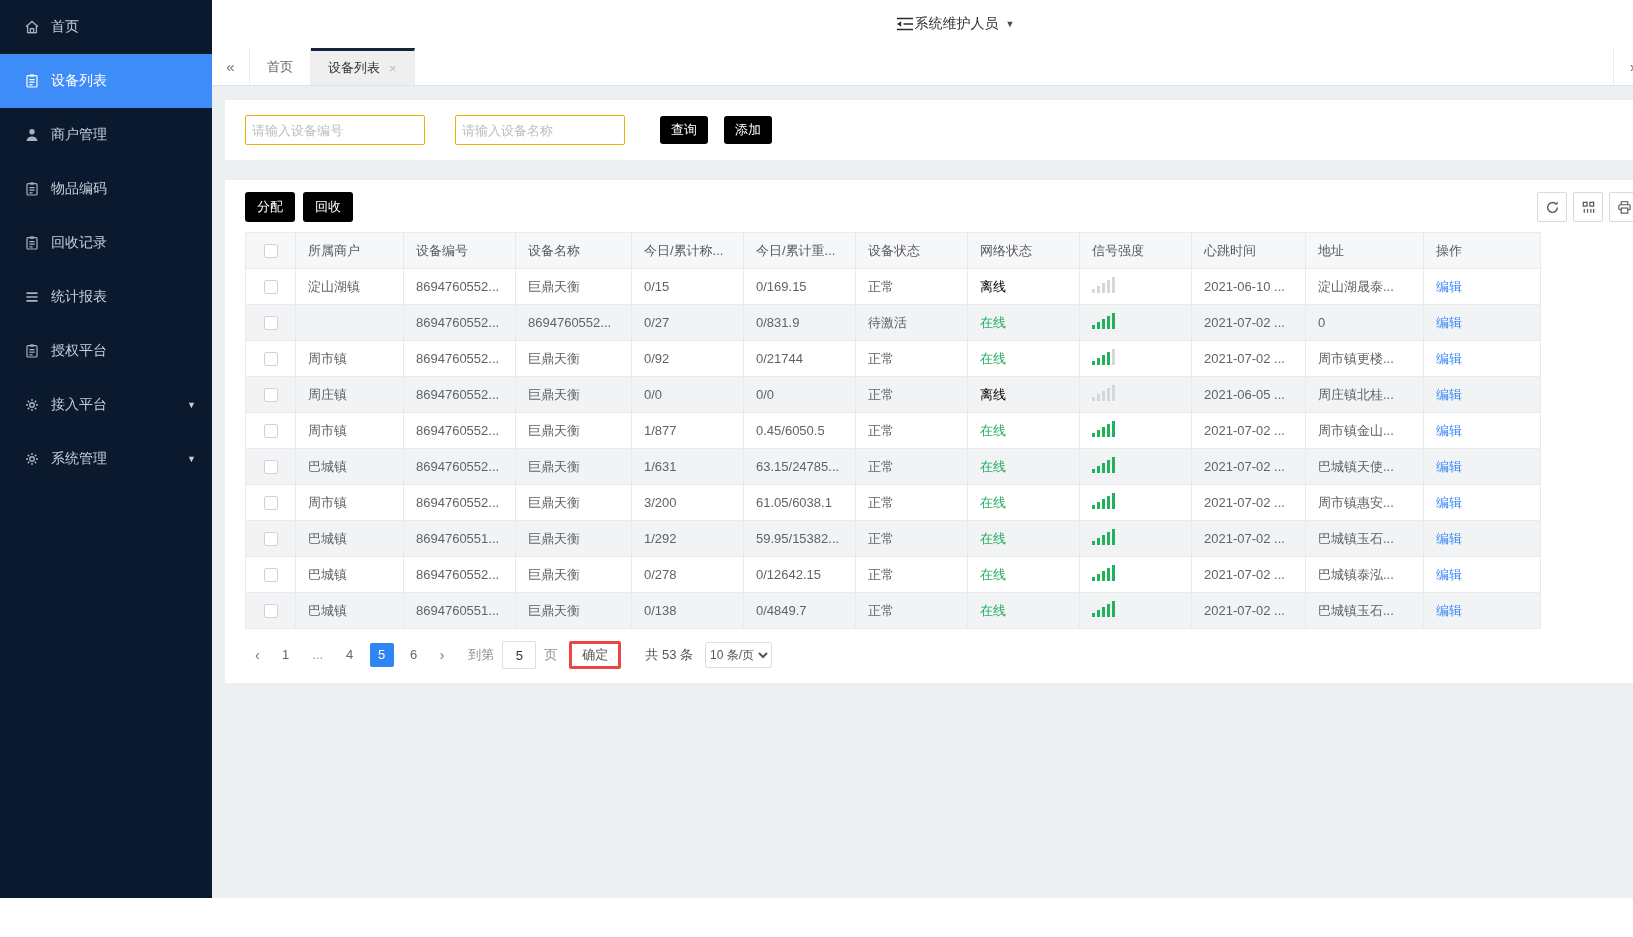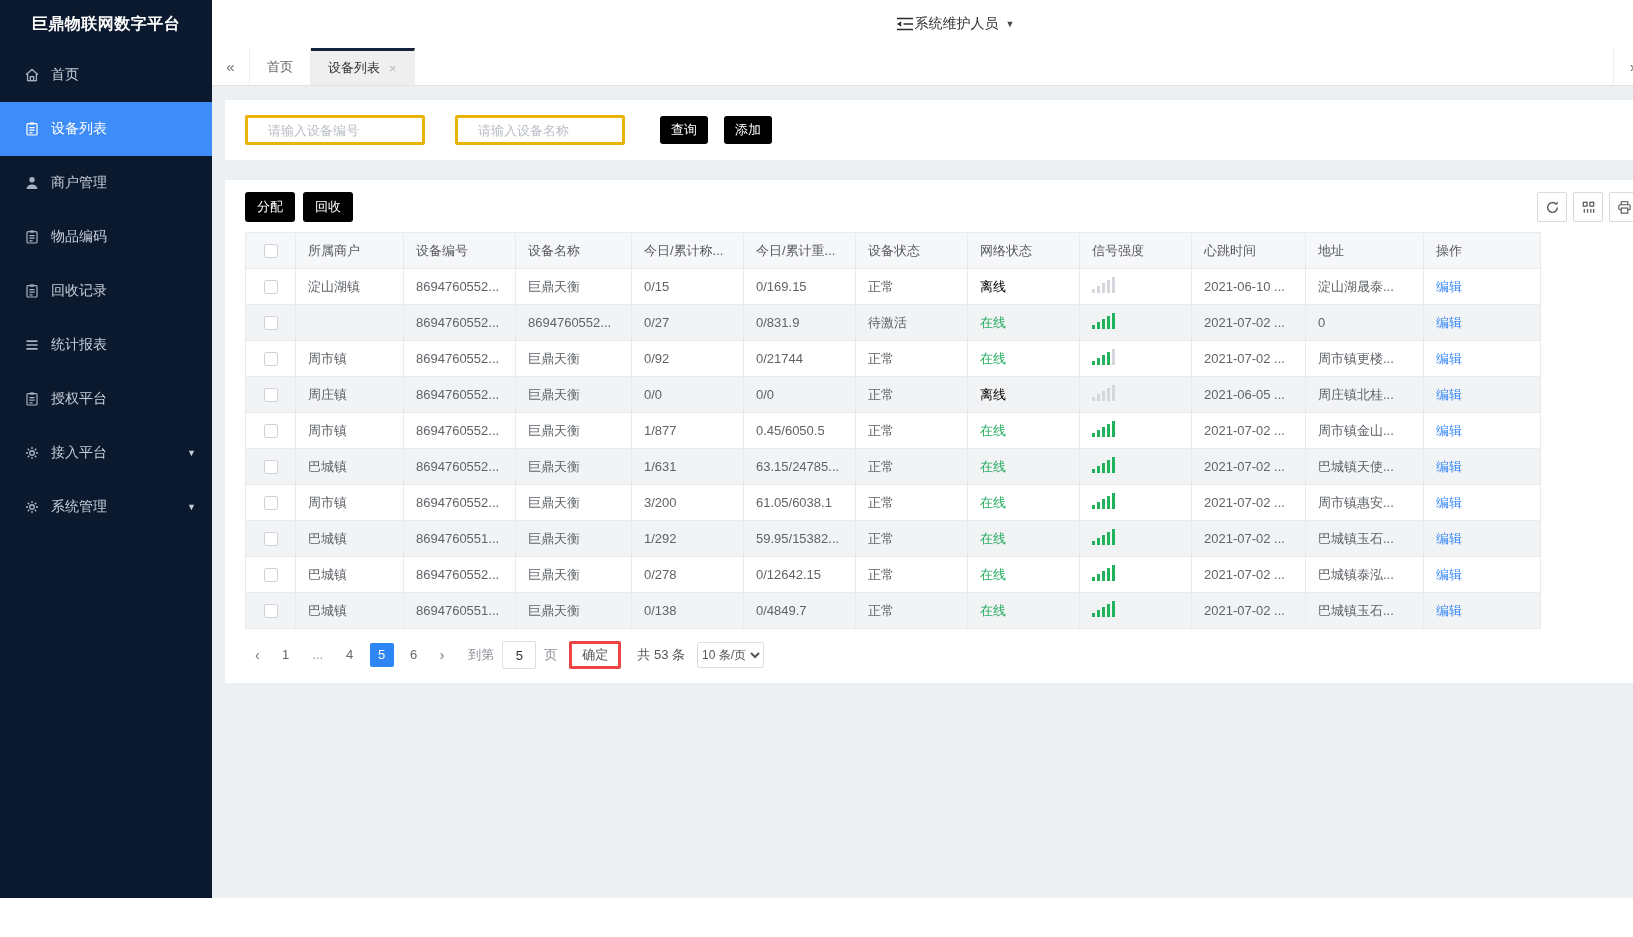--- a/index.html
+++ b/index.html
@@ -29,21 +29,21 @@
   .tab-nav.r { border-left:1px solid #ededed; width:41px; }
   .tabs { display:flex; align-items:stretch; }
   .tab { padding:0 17px; display:flex; align-items:center; gap:9px; font-size:13px; color:#666; border-right:1px solid #ededed; background:#fff; cursor:pointer; }
   .tab.active { background:#efefef; border-top:3px solid #16243c; color:#333; }
   .tab .tab-close { color:#b9b9b9; font-size:13px; }
   .tab-spacer { flex:1; }
 
   .content { flex:1; padding:14px 0 0 13px; overflow:hidden; }
   .card { background:#fff; }
   .search-card { height:60px; display:flex; align-items:center; padding:0 20px; margin-bottom:20px; }
-  .search-input { width:180px; height:30px; border:3px solid #eab308; border-radius:2px; padding:0 20px; font-size:13px; color:#333; outline:none; }
+  .search-input { width:180px; height:30px; border:1px solid #eab308; border-radius:2px; padding:0 6px; font-size:13px; color:#333; outline:none; }
   .search-input::placeholder { color:#b9bdc4; }
   .search-input.second { width:170px; margin-left:30px; }
   .btn-primary { background:#000000; color:#fff; border:none; border-radius:3px; font-size:13px; height:28px; padding:0 11px; cursor:pointer; font-family:inherit; }
   .btn-query { margin-left:35px; }
   .btn-add { margin-left:16px; }
 
   .table-card { padding:12px 20px 14px; }
   .action-row { display:flex; align-items:center; width:1430px; margin-bottom:10px; }
   .btn-action { height:30px; padding:0 12px; margin-right:8px; }
   .tool-group { margin-left:auto; display:flex; gap:6px; }
@@ -65,29 +65,28 @@
 
   .pagination { display:flex; align-items:center; padding-top:12px; font-size:13px; color:#666; width:1295px; }
   .pg-arrow { padding:0 10px; color:#737373; font-size:14px; cursor:pointer; }
   .pg-num { min-width:24px; height:24px; line-height:24px; text-align:center; margin:0 4px; border-radius:2px; cursor:pointer; }
   .pg-num.active { background:#2d86f3; color:#fff; }
   .pg-num.dots { cursor:default; color:#999; }
   .goto-label { margin-left:14px; color:#8b9097; }
   .goto-input { width:34px; height:28px; border:1px solid #dcdfe6; border-radius:2px; text-align:center; font-size:13px; color:#333; margin:0 8px; outline:none; font-family:inherit; }
   .page-unit { color:#8b9097; }
   .btn-confirm { margin-left:12px; height:28px; padding:0 10px; border:3px solid #ef4444; border-radius:2px; background:#fff; color:#555; font-size:13px; cursor:pointer; font-family:inherit; }
-  .total-label { margin-left:16px; color:#555; }
+  .total-label { margin-left:24px; color:#555; }
   .page-size-select { margin-left:12px; height:26px; border:1px solid #dcdfe6; border-radius:2px; background:#fff; color:#555; font-size:12px; font-family:inherit; outline:none; }
 </style>
 </head>
 <body>
 
 <div class="app">
   <aside class="sidebar">
-    <div class="logo">巨鼎物联网数字平台</div>
     <nav id="side-nav">
         <div class="side-item">
           <span style="display:flex">
             <svg viewBox="0 0 16 16" fill="none" stroke="currentColor" stroke-width="1.3">
               <path d="M2 7.8 L8 2.4 l6 5.4"></path>
               <path d="M3.6 7 v6.6 h8.8 V7"></path>
               <rect x="6.4" y="9.6" width="3.2" height="4"></rect>
             </svg>
           </span>
           <span>首页</span>

